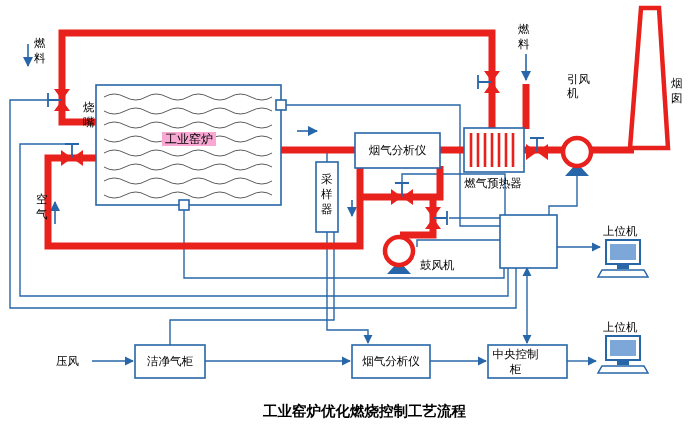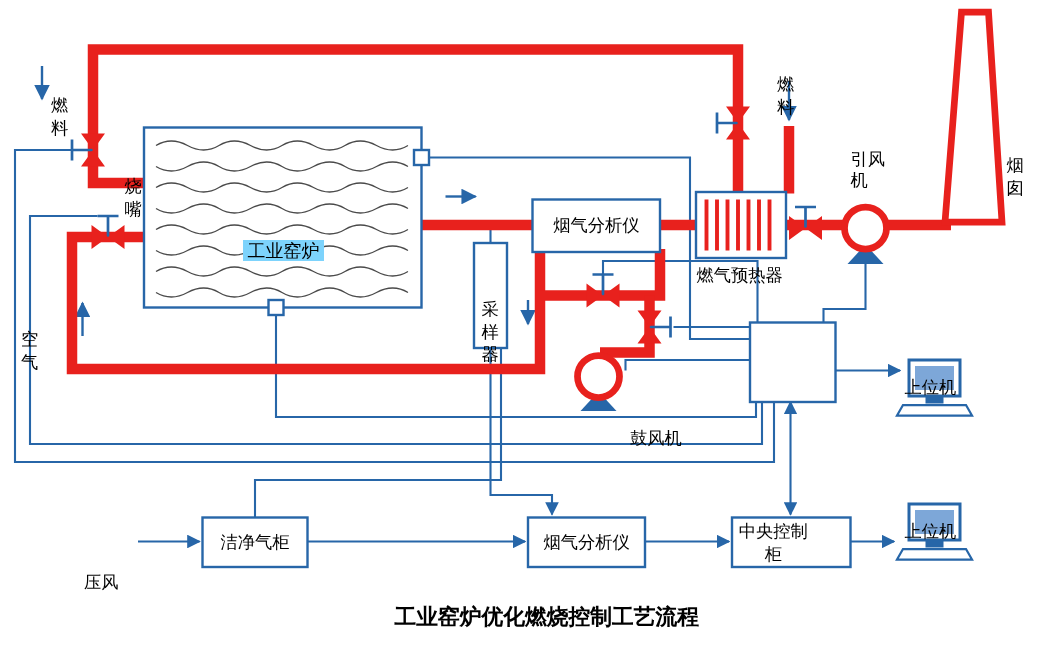--- a/index.html
+++ b/index.html
@@ -1,24 +1,24 @@
 <!DOCTYPE html>
 <html><head>
 <meta charset="utf-8">
 <style>
   html,body { margin:0; padding:0; background:#fff; }
   .stage { position:relative; width:693px; height:431px; background:#fff;
            font-family:"Liberation Sans", sans-serif; color:#000; overflow:hidden; }
   .stage svg { position:absolute; left:0; top:0; }
-  .lbl { position:absolute; font-size:11.5px; line-height:14px; white-space:nowrap;margin-top:28px; }
+  .lbl { position:absolute; font-size:11.5px; line-height:14px; white-space:nowrap; }
   .vtext { width:13px; white-space:normal; word-break:break-all; line-height:15px; letter-spacing:0; }
   .wrap2 { width:27px; white-space:normal; word-break:break-all; line-height:14px; }
   .boxlbl { position:absolute; display:flex; align-items:center; justify-content:center;
             font-size:11.5px; text-align:center; }
-  .kiln-lbl { background:#7dd3fc; padding:0 3px; font-size:12px; }
+  .kiln-lbl { background:#f9a8d4; padding:0 3px; font-size:12px; }
   .title { position:absolute; left:0; right:0; top:402px; text-align:center;
            font-weight:bold; font-size:14.5px;padding-left:36px; }
 </style>
 </head>
 <body>
 
 <div class="stage">
 
   <svg width="693" height="431" viewBox="0 0 693 431">
     <defs>
@@ -144,22 +144,22 @@
     </g>
     <g>
       <rect x="606" y="336" width="34" height="24" fill="#ffffff" stroke="#2766a8" stroke-width="2"></rect>
       <rect x="610" y="340" width="26" height="16" fill="#7da7d8"></rect>
       <rect x="617" y="360" width="12" height="5" fill="#2766a8"></rect>
       <path d="M602 366 L644 366 L648 373 L598 373 Z" fill="#ffffff" stroke="#2766a8" stroke-width="1.5"></path>
     </g>
   </svg>
 
   <div class="lbl vtext" style="left:34px; top:36px;">燃料</div>
-  <div class="lbl vtext" style="left:83px; top:90px;">烧嘴</div>
-  <div class="lbl vtext" style="left:14px; top:192px;">空气</div>
+  <div class="lbl vtext" style="left:83px; top:100px;">烧嘴</div>
+  <div class="lbl vtext" style="left:36px; top:192px;">空气</div>
   <div class="lbl kiln-lbl" style="left:162px; top:132px;">工业窑炉</div>
   <div class="lbl vtext" style="left:321px; top:172px;">采样器</div>
   <div class="boxlbl" style="left:355px; top:133px; width:85px; height:35px;">烟气分析仪</div>
   <div class="boxlbl" style="left:460px; top:175px; width:66px; height:16px;">燃气预热器</div>
   <div class="lbl vtext" style="left:518px; top:22px;">燃料</div>
   <div class="lbl wrap2" style="left:567px; top:72px;">引风机</div>
   <div class="lbl vtext" style="left:671px; top:76px;">烟囱</div>
   <div class="lbl" style="left:420px; top:258px;">鼓风机</div>
   <div class="lbl" style="left:603px; top:224px;">上位机</div>
   <div class="lbl" style="left:603px; top:320px;">上位机</div>

